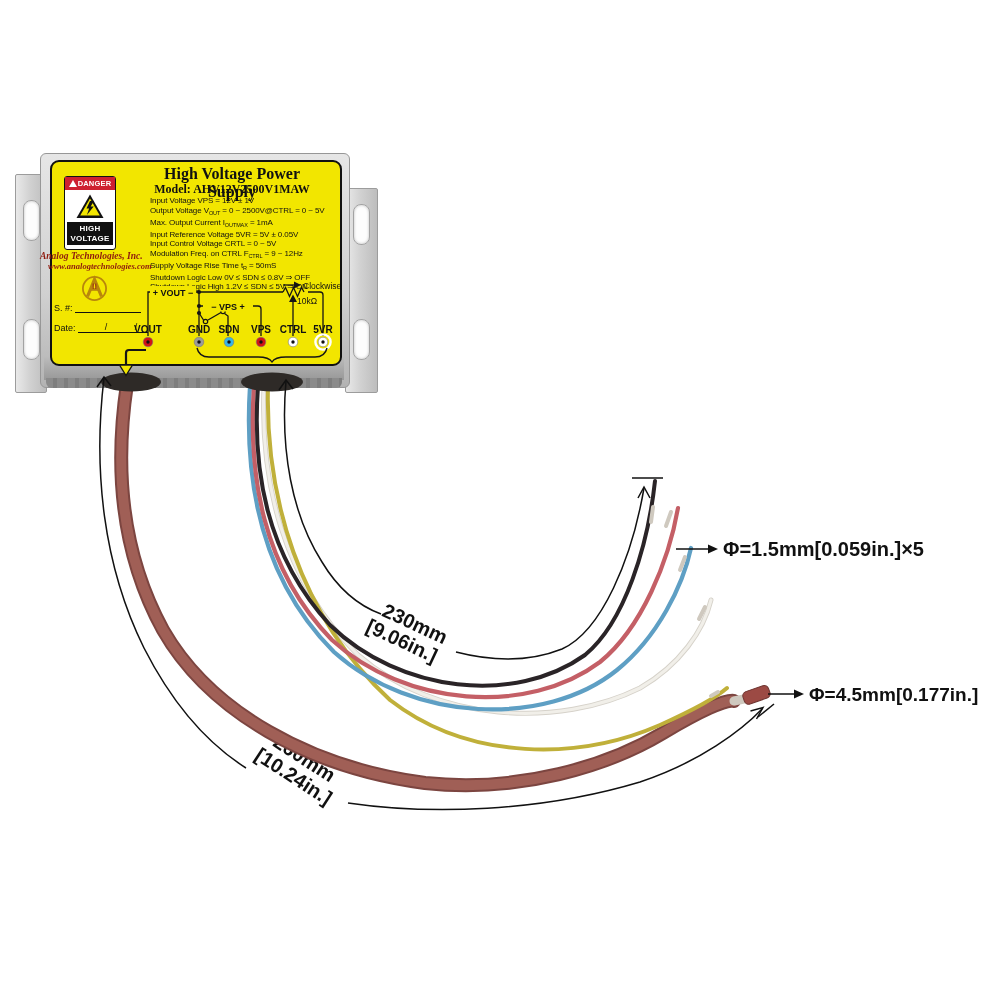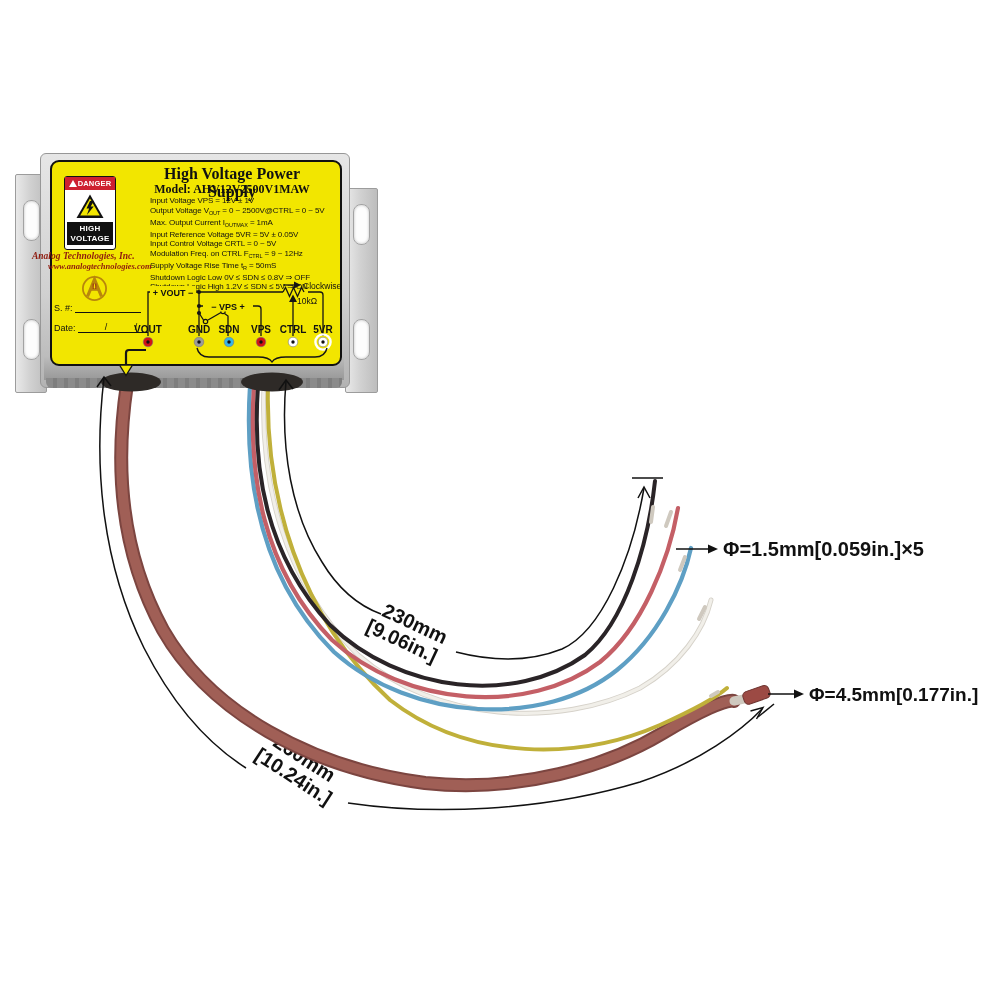--- a/index.html
+++ b/index.html
@@ -34,21 +34,21 @@
   .danger{position:absolute;left:64px;top:176px;width:50px;height:72px;background:#fff;
           border:1.5px solid #111;border-radius:3px;}
   .d-head{height:13px;background:#ce2030;display:flex;align-items:center;justify-content:center;
           color:#fff;font-size:7.5px;font-weight:bold;letter-spacing:0.2px;}
   .warn-tri{width:0;height:0;border-left:4px solid transparent;border-right:4px solid transparent;
             border-bottom:7px solid #fff;margin-right:1px;}
   .d-mid{height:32px;display:flex;align-items:center;justify-content:center;}
   .d-band{margin:0 2px;background:#111;color:#fff;text-align:center;font-size:8px;font-weight:bold;
           line-height:10px;padding:2px 0 1px 0;letter-spacing:0.2px;}
 
-  .company{position:absolute;left:32px;top:251px;width:110px;font-family:"Liberation Serif",serif;
+  .company{position:absolute;left:40px;top:251px;width:110px;font-family:"Liberation Serif",serif;
            font-style:italic;font-weight:bold;color:#8e1a0e;font-size:9.5px;line-height:10px;}
   .weburl{position:absolute;left:48px;top:261px;width:110px;font-family:"Liberation Serif",serif;
           font-style:italic;font-weight:bold;color:#8e1a0e;font-size:8.5px;}
   .logo{position:absolute;left:81px;top:275px;}
 
   .snline{position:absolute;left:54px;top:302px;font-size:9px;}
   .dateline{position:absolute;left:54px;top:322px;font-size:9px;}
   .uline{display:inline-block;border-bottom:1px solid #111;height:10px;vertical-align:bottom;
          text-align:center;font-size:9px;}
 

